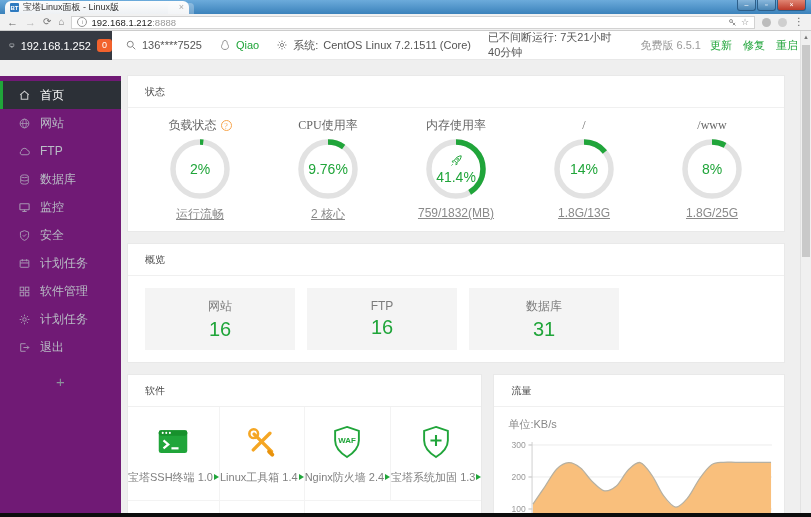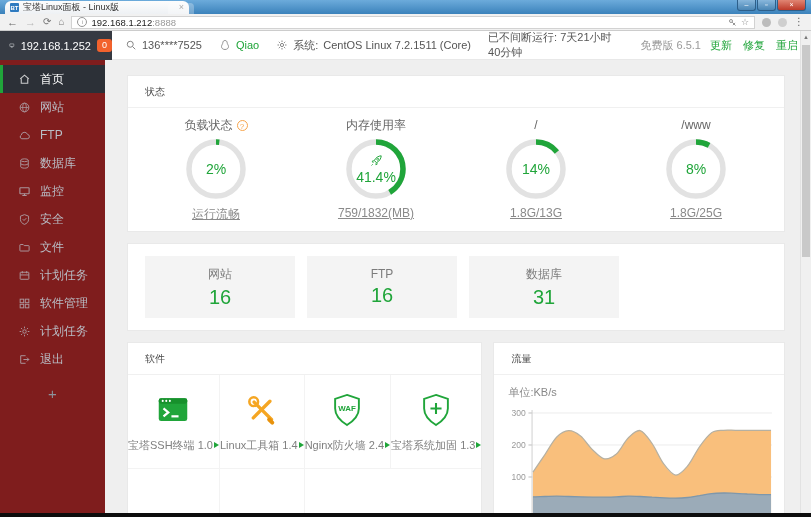--- a/index.html
+++ b/index.html
@@ -44,34 +44,34 @@
   .msg-badge{background:#f2622d;color:#fff;font-size:9px;padding:1.5px 5px;border-radius:3px;line-height:1.1;}
   .appbar-right{position:absolute;left:112px;right:0;top:0;height:29px;background:#fff;border-bottom:1px solid #e8e8e8;
     display:flex;align-items:center;padding:0 13px;box-sizing:border-box;font-size:11px;color:#555;gap:17px;}
   .hgroup{display:flex;align-items:center;gap:5px;white-space:nowrap;}
   .hicon{width:12px;height:12px;color:#868686;flex:none;}
   .qq-name{color:#20a53a;}
   .right-group{margin-left:auto;display:flex;gap:9px;align-items:center;white-space:nowrap;}
   .version{color:#999;}
   .hlink{color:#20a53a;}
   
-  .sidebar{position:absolute;left:0;top:60px;width:105px;bottom:0;background:#7f1d1d;padding-top:5px;box-sizing:border-box;}
+  .sidebar{position:absolute;left:0;top:76px;width:121px;bottom:0;background:#701a75;padding-top:5px;box-sizing:border-box;}
   .side-item{height:28px;display:flex;align-items:center;gap:9px;padding-left:15px;color:#b9bec6;font-size:12px;
     border-left:3px solid transparent;box-sizing:border-box;cursor:default;}
   .side-item.active{background:#2c3037;border-left-color:#20a53a;color:#fff;}
   .side-icon{width:13px;height:13px;opacity:.75;flex:none;}
   .side-add{margin-top:12px;text-align:center;color:#8c929b;font-size:15px;}
   
   .main{position:absolute;left:112px;top:60px;right:11px;bottom:0;padding:15px 15px 0;box-sizing:border-box;overflow:hidden;}
   .panel{background:#fff;border:1px solid #e9e9e9;margin-bottom:11px;box-sizing:border-box;}
   .panel-hd{height:32px;display:flex;align-items:center;padding:0 17px;font-size:10px;color:#4a4a4a;
     border-bottom:1px solid #f0f0f0;box-sizing:border-box;}
   .gauges{display:flex;padding:10px 8px 8px;}
   .gauge{flex:1;display:flex;flex-direction:column;align-items:center;}
-  .g-title{font-size:12px;color:#666;display:flex;align-items:center;gap:4px;margin-bottom:6px;height:14px;}
+  .g-title{font-size:12px;color:#666;display:flex;align-items:center;gap:4px;margin-bottom:6px;height:14px;font-family:Liberation Serif, serif;}
   .help-badge{width:11px;height:11px;border:1px solid #f7a54d;color:#f7a54d;border-radius:50%;font-size:8px;
     line-height:11px;text-align:center;box-sizing:border-box;}
   .g-wrap{position:relative;width:62px;height:62px;}
   .g-overlay{position:absolute;left:0;top:0;right:0;bottom:0;display:flex;flex-direction:column;align-items:center;justify-content:center;}
   .g-val{color:#20a53a;font-size:14px;}
   .g-rocket{width:15px;height:15px;margin-bottom:1px;}
   .g-sub{margin-top:6px;font-size:12px;color:#8a8a8a;text-decoration:underline;}
   .ov-body{display:flex;gap:12px;padding:12px 17px;}
   .ov-box{width:150px;height:62px;background:#f4f4f4;display:flex;flex-direction:column;align-items:center;justify-content:center;gap:3px;}
   .ov-label{font-size:12px;color:#7c7c7c;}
@@ -236,28 +236,20 @@
             <svg viewBox="0 0 24 24">
               <path d="M12 3l7.5 2.8V12c0 4.4-3.2 7.4-7.5 9-4.3-1.6-7.5-4.6-7.5-9V5.8z" fill="none" stroke="currentColor" stroke-width="1.8"></path>
               <path d="M8.8 11.5l2.3 2.3 4.2-4.2" fill="none" stroke="currentColor" stroke-width="1.8"></path>
             </svg>
           </span>
           <span class="side-label">安全</span>
         </div>
         <div class="side-item">
           <span class="side-icon">
             <svg viewBox="0 0 24 24">
-              <path d="M3.5 7.5a1 1 0 0 1 1-1h5l2 2h8a1 1 0 0 1 1 1v8a1 1 0 0 1-1 1h-15a1 1 0 0 1-1-1z" fill="none" stroke="currentColor" stroke-width="1.8"></path>
-            </svg>
-          </span>
-          <span class="side-label">文件</span>
-        </div>
-        <div class="side-item">
-          <span class="side-icon">
-            <svg viewBox="0 0 24 24">
               <rect x="4" y="6" width="16" height="13" rx="1" fill="none" stroke="currentColor" stroke-width="1.8"></rect>
               <path d="M8 4v4M16 4v4M4 11h16" stroke="currentColor" stroke-width="1.8" fill="none"></path>
             </svg>
           </span>
           <span class="side-label">计划任务</span>
         </div>
         <div class="side-item">
           <span class="side-icon">
             <svg viewBox="0 0 24 24">
               <g fill="none" stroke="currentColor" stroke-width="1.8">
@@ -301,20 +293,32 @@
               <span>负载状态</span>
               <span class="help-badge">?</span>
             </div>
             <div class="g-wrap"><svg width="62" height="62" viewBox="0 0 62 62">
                 <circle cx="31" cy="31" r="27" fill="none" stroke="#e2e2e2" stroke-width="5.5"></circle>
                 <circle cx="31" cy="31" r="27" fill="none" stroke="#20a53a" stroke-width="5.5" stroke-dasharray="3.4 169.6" transform="rotate(-90 31 31)"></circle>
               </svg><div class="g-overlay">
                 <span class="g-val">2%</span>
               </div></div>
             <div class="g-sub">运行流畅</div>
+          </div>
+          <div class="gauge">
+            <div class="g-title">
+              <span>CPU使用率</span>
+            </div>
+            <div class="g-wrap"><svg width="62" height="62" viewBox="0 0 62 62">
+                <circle cx="31" cy="31" r="27" fill="none" stroke="#e2e2e2" stroke-width="5.5"></circle>
+                <circle cx="31" cy="31" r="27" fill="none" stroke="#20a53a" stroke-width="5.5" stroke-dasharray="16.6 169.6" transform="rotate(-90 31 31)"></circle>
+              </svg><div class="g-overlay">
+                <span class="g-val">9.76%</span>
+              </div></div>
+            <div class="g-sub">2 核心</div>
           </div>
           <div class="gauge">
             <div class="g-title">
               <span>内存使用率</span>
             </div>
             <div class="g-wrap"><svg width="62" height="62" viewBox="0 0 62 62">
                 <circle cx="31" cy="31" r="27" fill="none" stroke="#e2e2e2" stroke-width="5.5"></circle>
                 <circle cx="31" cy="31" r="27" fill="none" stroke="#20a53a" stroke-width="5.5" stroke-dasharray="70.2 169.6" transform="rotate(-90 31 31)"></circle>
               </svg><div class="g-overlay">
                 <span class="g-rocket">
@@ -349,20 +353,21 @@
                 <circle cx="31" cy="31" r="27" fill="none" stroke="#20a53a" stroke-width="5.5" stroke-dasharray="13.6 169.6" transform="rotate(-90 31 31)"></circle>
               </svg><div class="g-overlay">
                 <span class="g-val">8%</span>
               </div></div>
             <div class="g-sub">1.8G/25G</div>
           </div>
         </div>
     </div>
 
     <div class="panel">
+      <div class="panel-hd">概览</div>
       <div class="ov-body">
           <div class="ov-box">
             <div class="ov-label">网站</div>
             <div class="ov-val">16</div>
           </div>
           <div class="ov-box">
             <div class="ov-label">FTP</div>
             <div class="ov-val">16</div>
           </div>
           <div class="ov-box">

